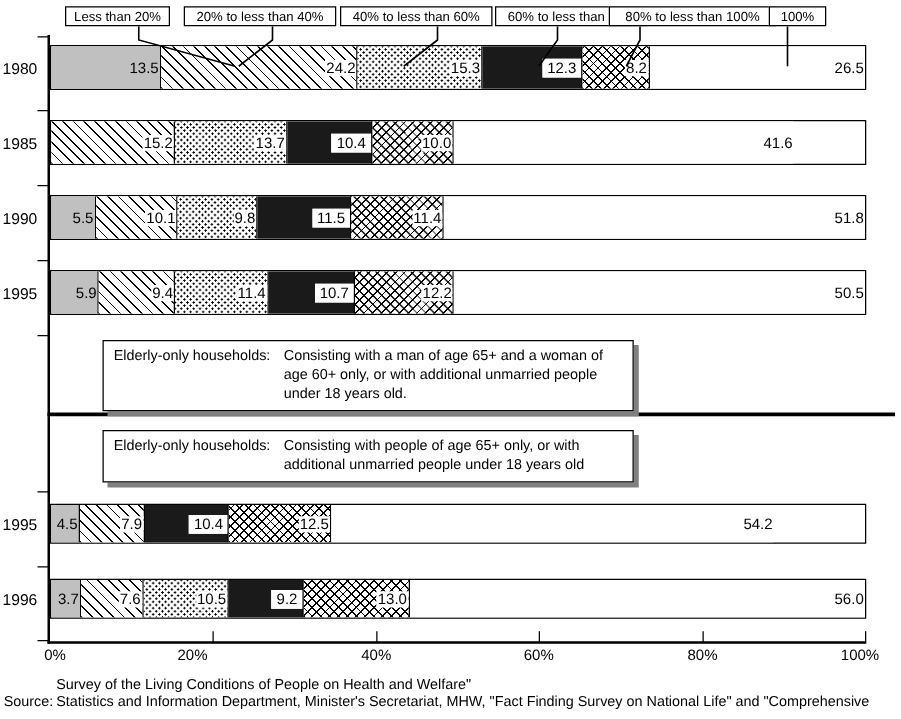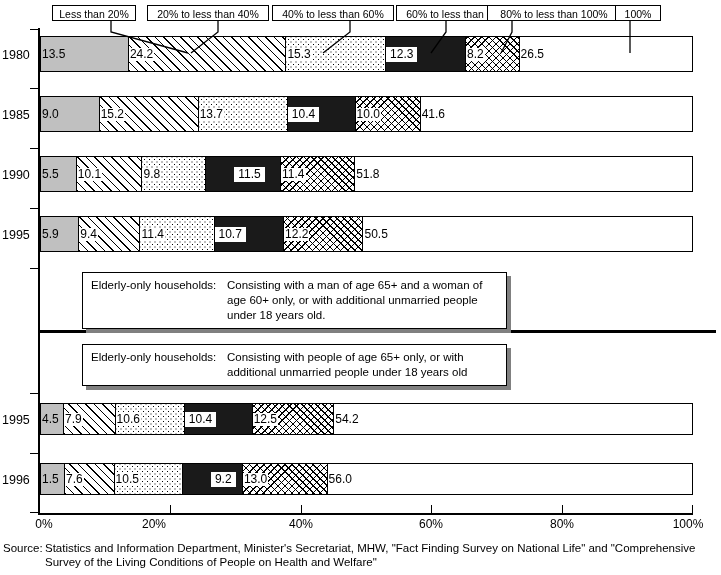--- a/index.html
+++ b/index.html
@@ -97,21 +97,21 @@
     background: #fff;
   }
   .bar.small { height: 32px; }
   .seg {
     position: relative;
     height: 100%;
     border-right: 1px solid #000;
     box-sizing: border-box;
     display: flex;
     align-items: center;
-    justify-content: flex-start;
+    justify-content: flex-end;
     overflow: hidden;
   }
   .seg:last-child { border-right: none; }
   .seg-val {
     position: relative;
     z-index: 3;
     font-size: 12px;
     line-height: 13px;
     padding: 0 1px;
     white-space: nowrap;
@@ -275,23 +275,20 @@
     <div class="seg p-cross" style="width:53.6px;">
         <span class="seg-val">8.2</span>
       </div>
     <div class="seg p-white" style="width:173.0px;">
         <span class="seg-val">26.5</span>
       </div>
   </div>
 
   <div class="row-label" style="top:108px;">1985</div>
   <div class="bar" style="left:40px; top:96px; width:653px;">
-    <div class="seg p-gray" style="width:58.8px;">
-        <span class="seg-val">9.0</span>
-      </div>
     <div class="seg p-diag" style="width:99.3px;">
         <span class="seg-val">15.2</span>
       </div>
     <div class="seg p-dots" style="width:89.5px;">
         <span class="seg-val">13.7</span>
       </div>
     <div class="seg p-black" style="width:67.9px;">
         <span class="seg-val">10.4</span>
       </div>
     <div class="seg p-cross" style="width:65.3px;">
@@ -370,38 +367,35 @@
   </div>
 
   <div class="row-label" style="top:413px;">1995</div>
   <div class="bar small" style="left:40px; top:403px; width:653px;">
     <div class="seg p-gray" style="width:23px;">
         <span class="seg-val">4.5</span>
       </div>
     <div class="seg p-diag" style="width:51.6px;">
         <span class="seg-val">7.9</span>
       </div>
-    <div class="seg p-dots" style="width:69.2px;">
-        <span class="seg-val">10.6</span>
-      </div>
     <div class="seg p-black" style="width:67.9px;">
         <span class="seg-val">10.4</span>
       </div>
     <div class="seg p-cross" style="width:81.6px;">
         <span class="seg-val">12.5</span>
       </div>
     <div class="seg p-white" style="width:354.0px;">
         <span class="seg-val">54.2</span>
       </div>
   </div>
 
   <div class="row-label" style="top:473px;">1996</div>
   <div class="bar small" style="left:40px; top:463px; width:653px;">
     <div class="seg p-gray" style="width:24.2px;">
-        <span class="seg-val">1.5</span>
+        <span class="seg-val">3.7</span>
       </div>
     <div class="seg p-diag" style="width:49.6px;">
         <span class="seg-val">7.6</span>
       </div>
     <div class="seg p-dots" style="width:68.6px;">
         <span class="seg-val">10.5</span>
       </div>
     <div class="seg p-black" style="width:60.1px;padding-left:28px;">
         <span class="seg-val">9.2</span>
       </div>
@@ -421,22 +415,22 @@
   <div class="tick" style="left:692px;"></div>
 
   <div class="tick-label" style="left:14px;">0%</div>
   <div class="tick-label" style="left:124px;">20%</div>
   <div class="tick-label" style="left:271px;">40%</div>
   <div class="tick-label" style="left:401px;">60%</div>
   <div class="tick-label" style="left:532px;">80%</div>
   <div class="tick-label" style="left:658px;">100%</div>
 
   <div class="source">
+    <div class="source-line source-line2">
+      <span>Survey of the Living Conditions of People on Health and Welfare"</span>
+    </div>
     <div class="source-line">
       <span class="source-label">Source:</span>
       <span class="source-text">Statistics and Information Department, Minister's Secretariat, MHW, "Fact Finding Survey on National Life" and "Comprehensive</span>
     </div>
-    <div class="source-line source-line2">
-      <span>Survey of the Living Conditions of People on Health and Welfare"</span>
-    </div>
   </div>
 
 </div>
 
 </body></html>

